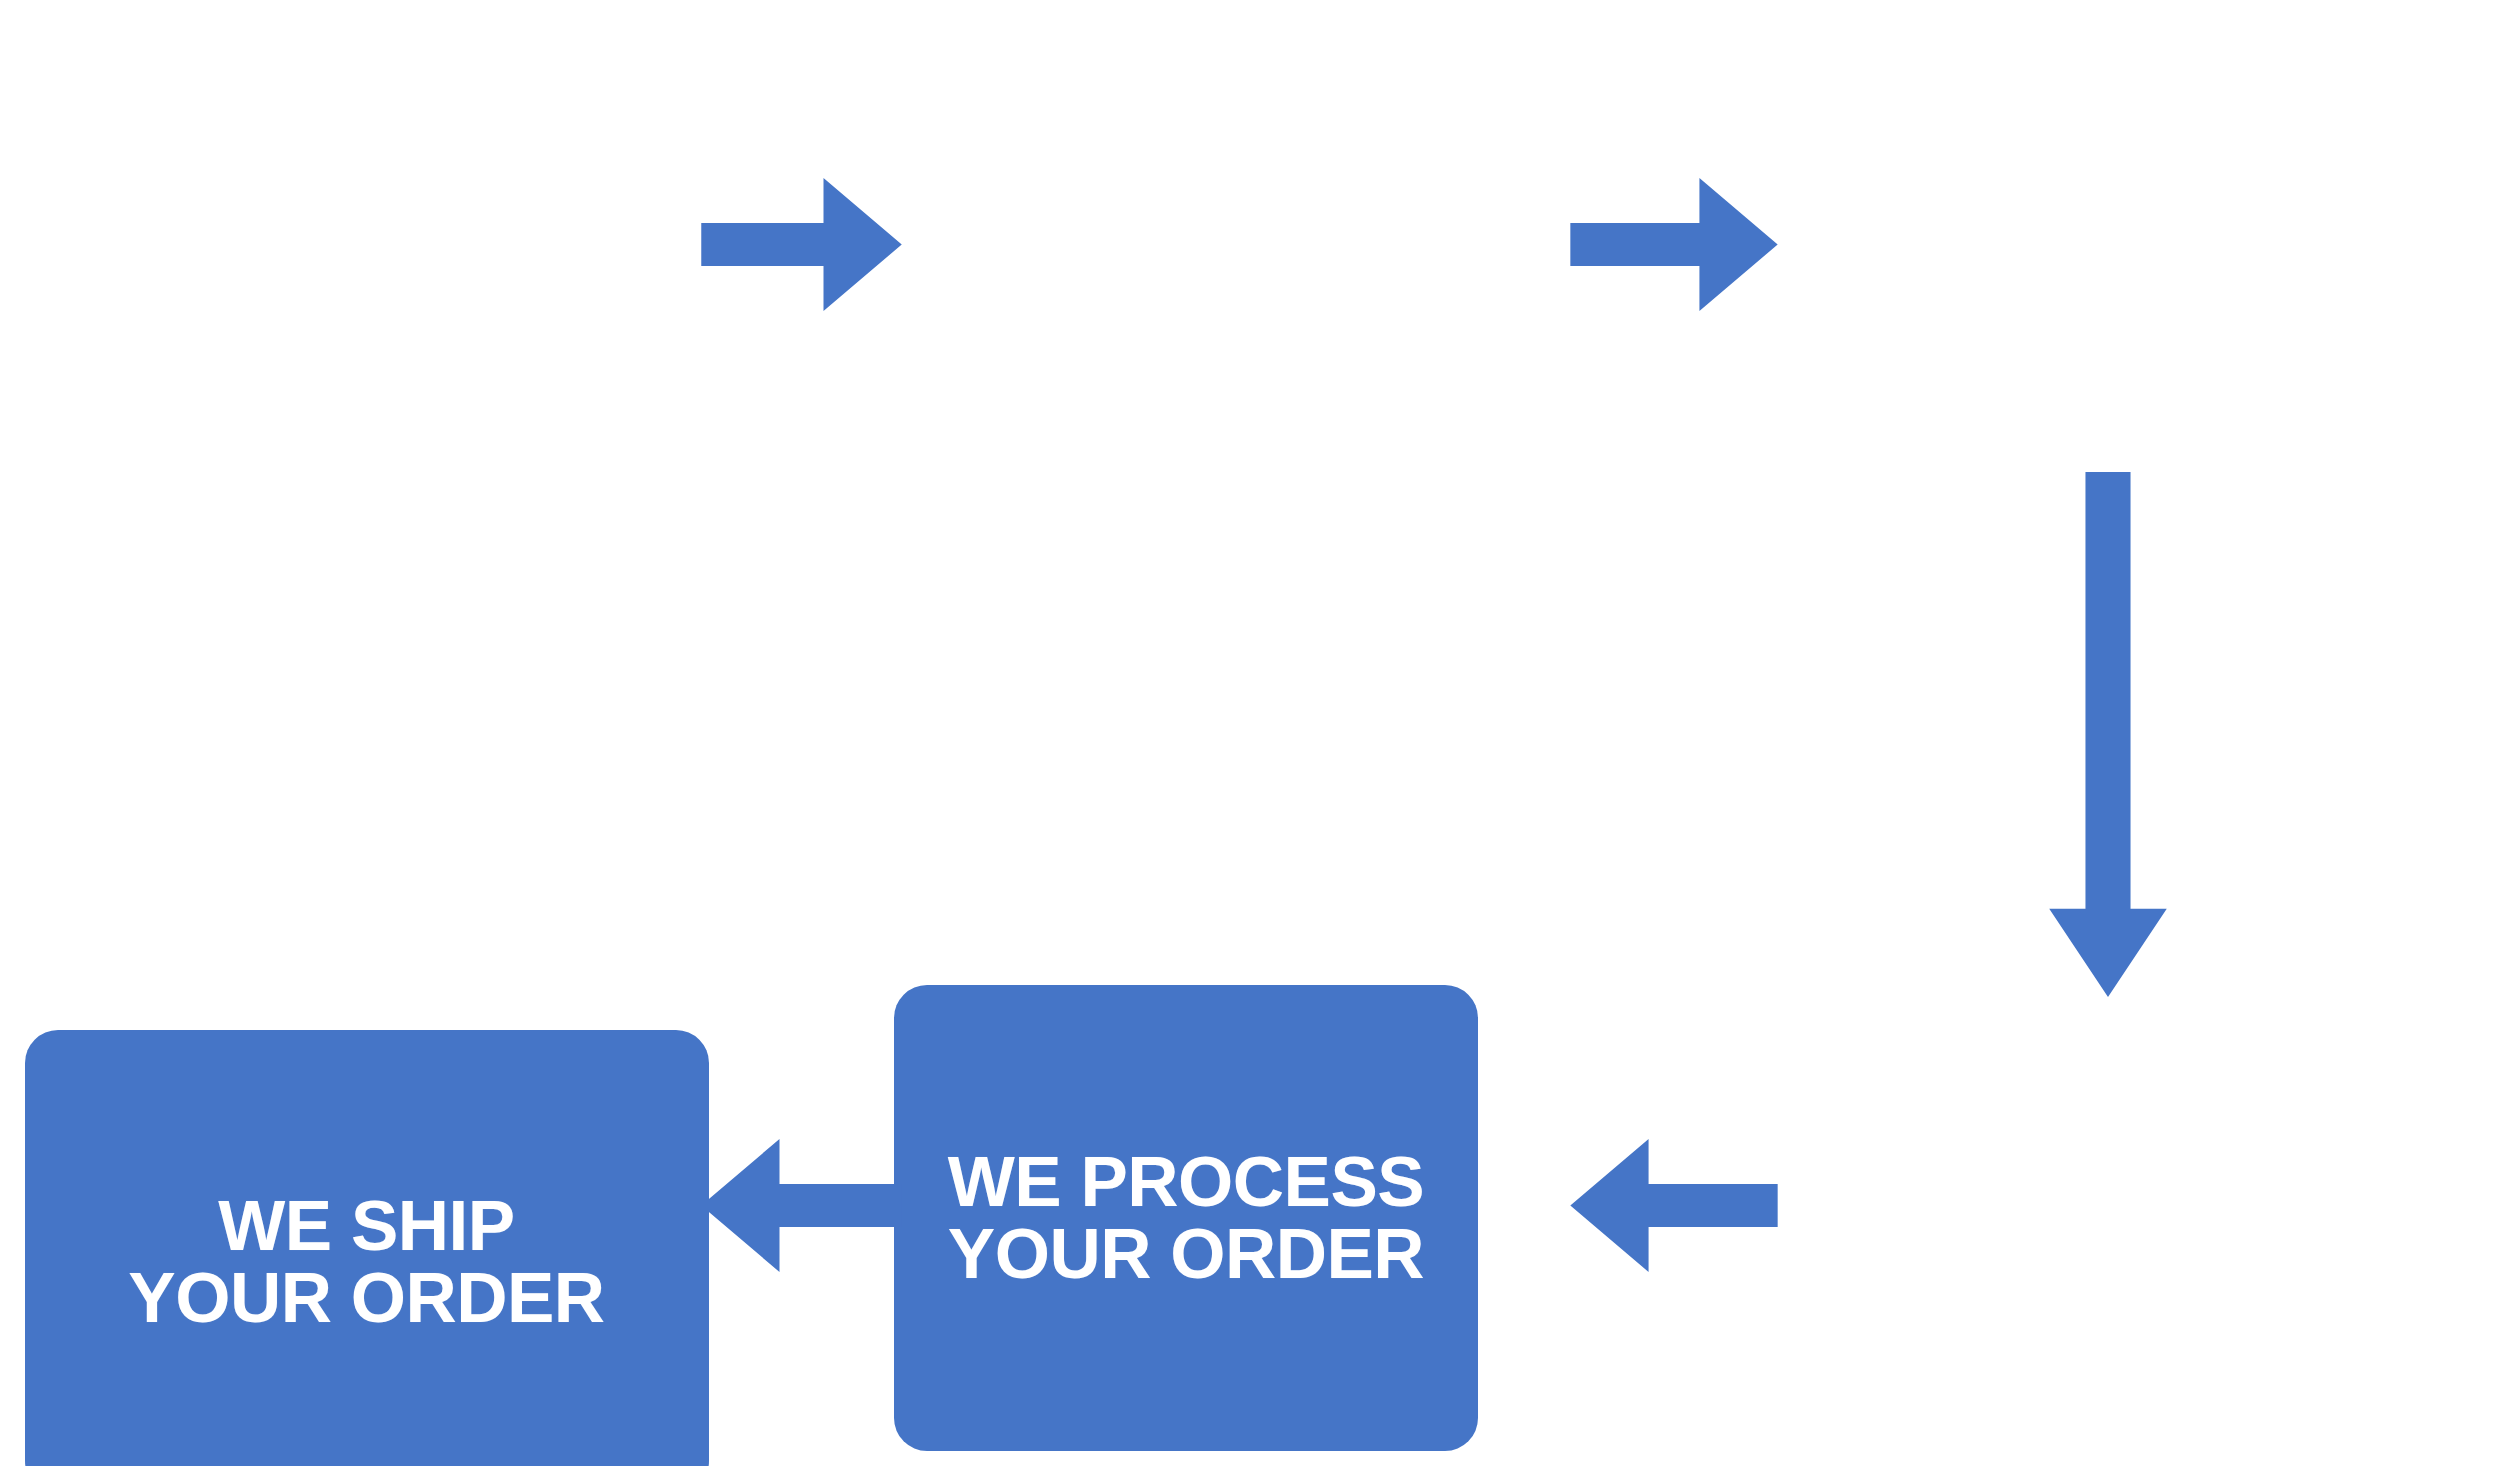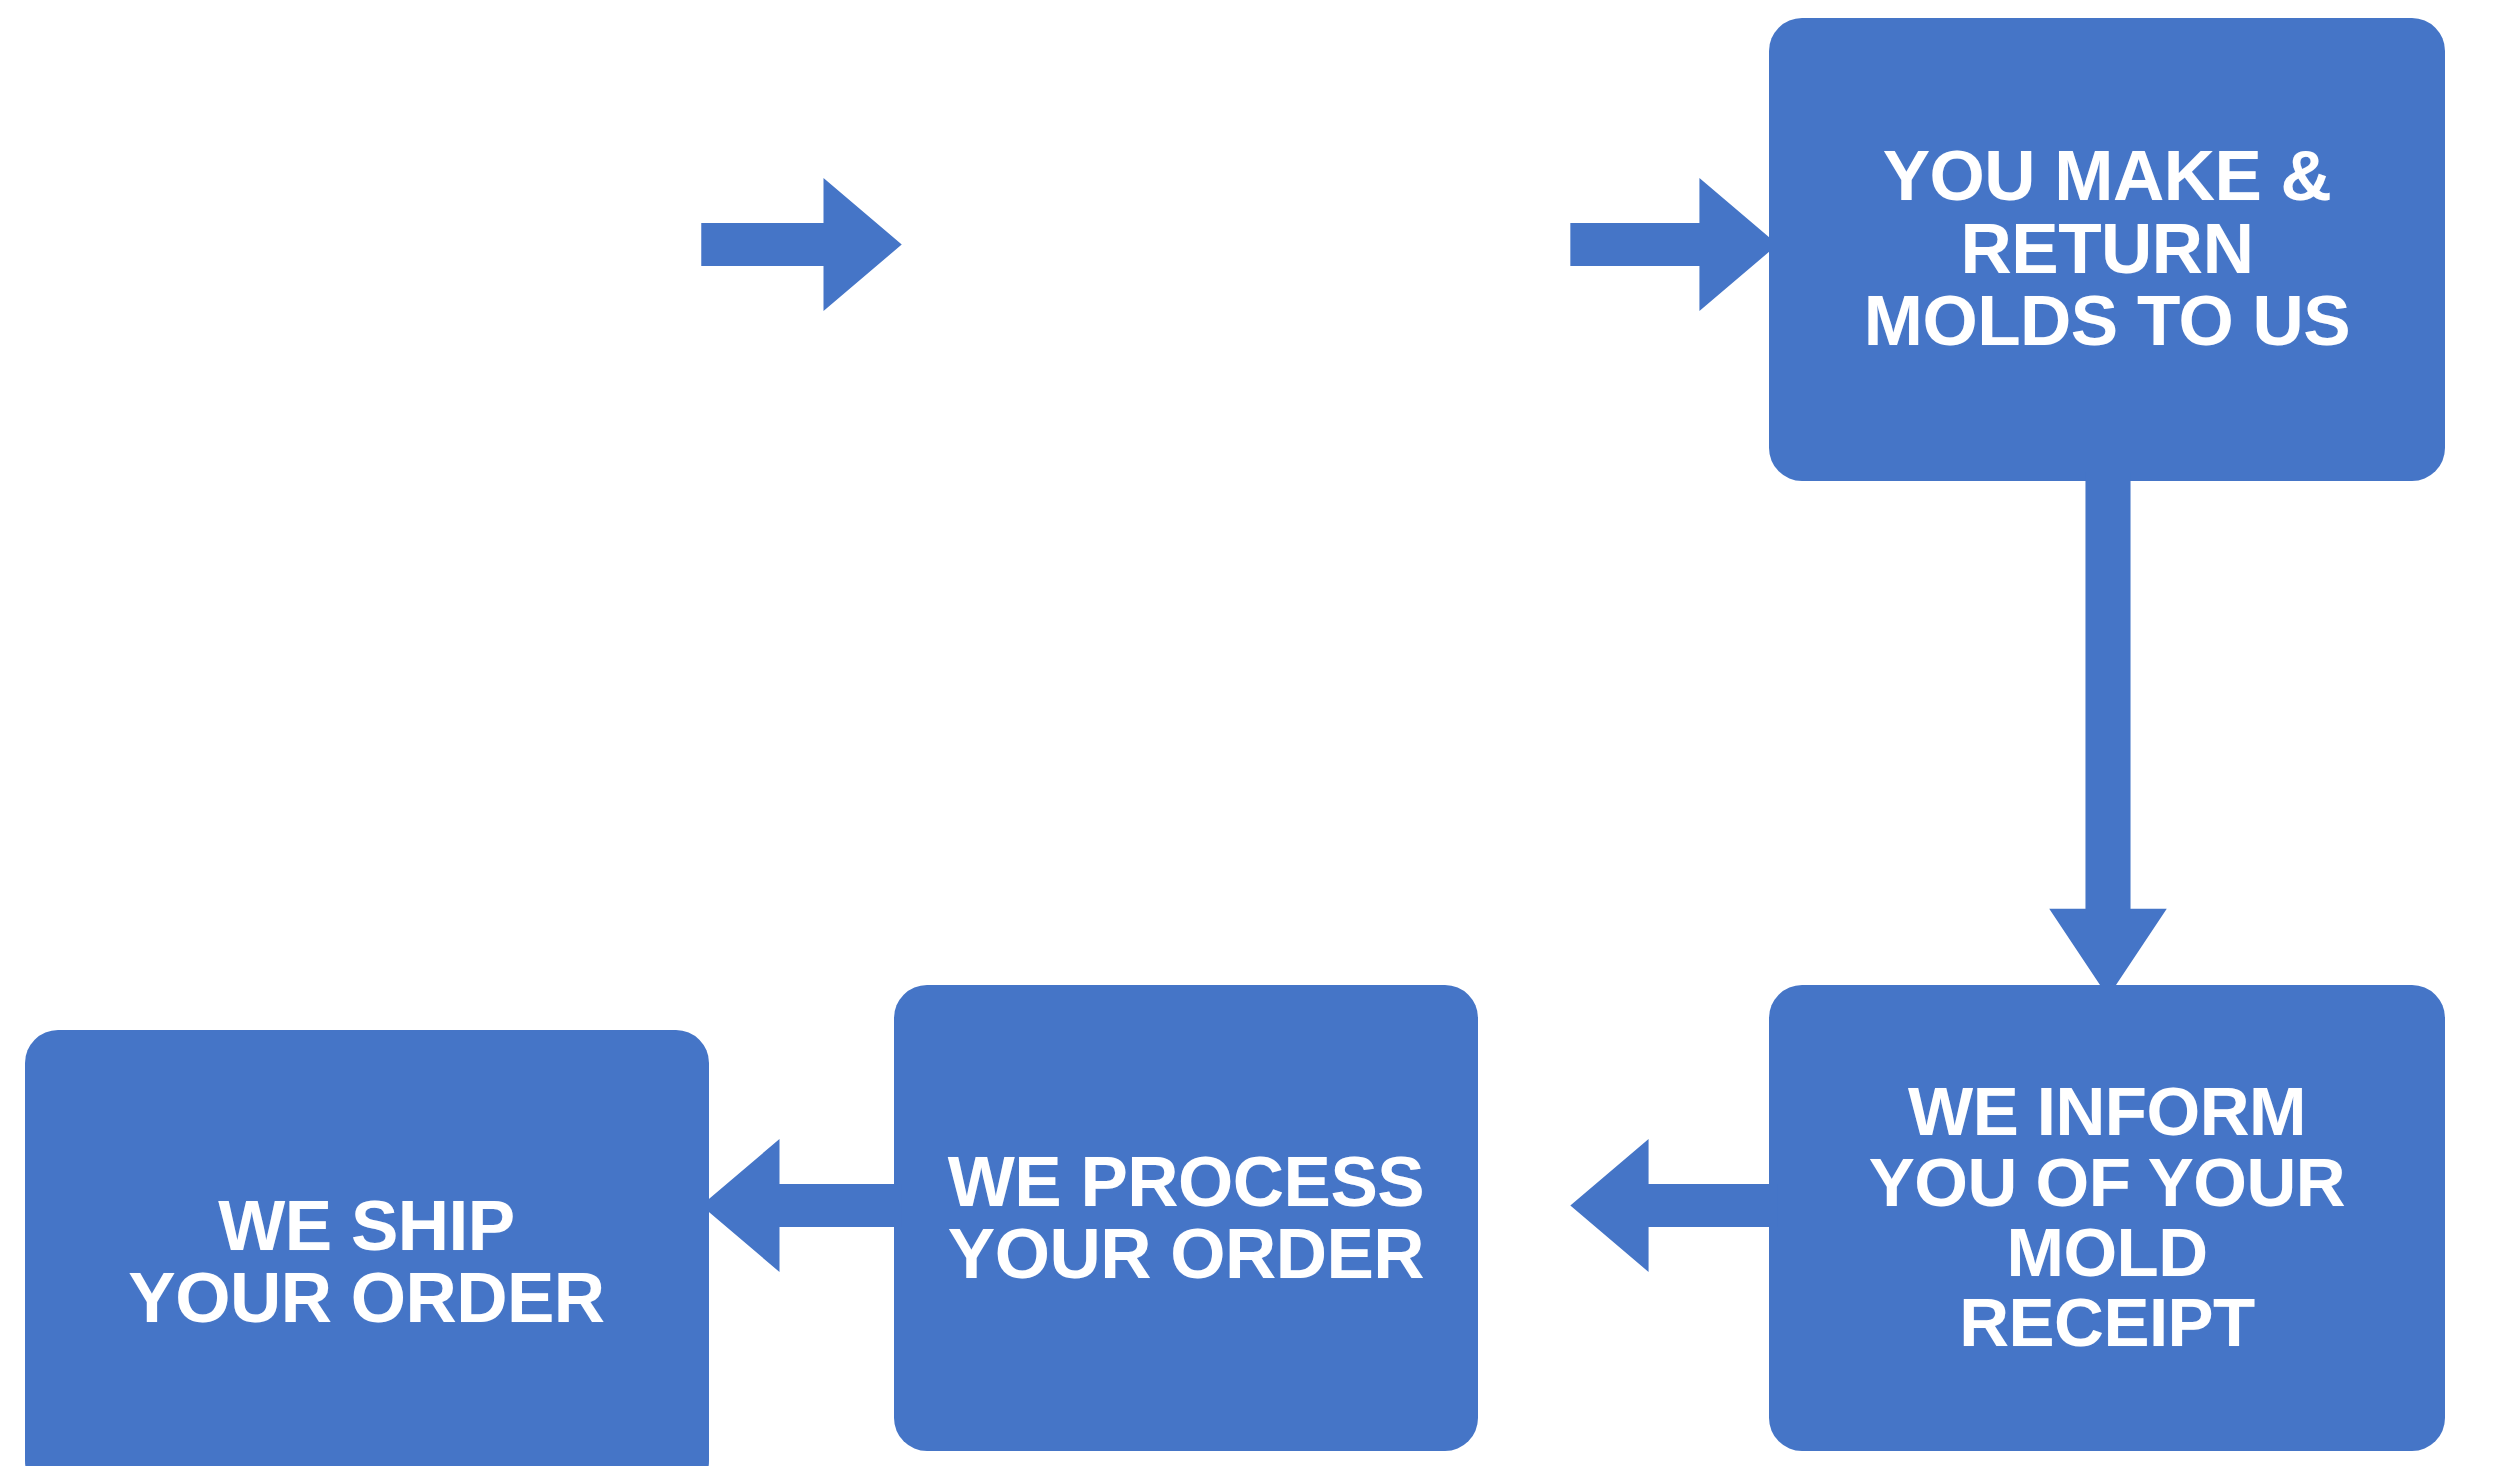--- a/index.html
+++ b/index.html
@@ -73,38 +73,27 @@
     </svg>
   </div>
 
 
   <div class="arrow" id="arrow-kit-molds">
     <svg width="208" height="133" viewBox="0 0 212 136" aria-hidden="true">
       <polygon points="0,46 132,46 132,0 212,68 132,136 132,90 0,90" fill="#4575C7"></polygon>
     </svg>
   </div>
 
-  <div class="node" id="node-molds" style="background: rgb(69, 117, 199);">
-    <span class="node-label" style="color: rgb(255, 255, 255);">YOU MAKE &amp;
-RETURN
-MOLDS TO US</span>
-  </div>
 
   <div class="arrow" id="arrow-molds-inform">
     <svg width="118" height="525" viewBox="0 0 120 536" aria-hidden="true">
       <polygon points="37,0 83,0 83,446 120,446 60,536 0,446 37,446" fill="#4575C7"></polygon>
     </svg>
   </div>
 
-  <div class="node" id="node-inform" style="background: rgb(69, 117, 199);">
-    <span class="node-label tight" style="color: rgb(255, 255, 255);">WE INFORM
-YOU OF YOUR
-MOLD
-RECEIPT</span>
-  </div>
 
   <div class="arrow" id="arrow-inform-process">
     <svg width="208" height="133" viewBox="0 0 212 136" aria-hidden="true">
       <polygon points="212,46 80,46 80,0 0,68 80,136 80,90 212,90" fill="#4575C7"></polygon>
     </svg>
   </div>
 
   <div class="node" id="node-process" style="background: rgb(69, 117, 199);">
     <span class="node-label" style="color: rgb(255, 255, 255);">WE PROCESS
 YOUR ORDER</span>

